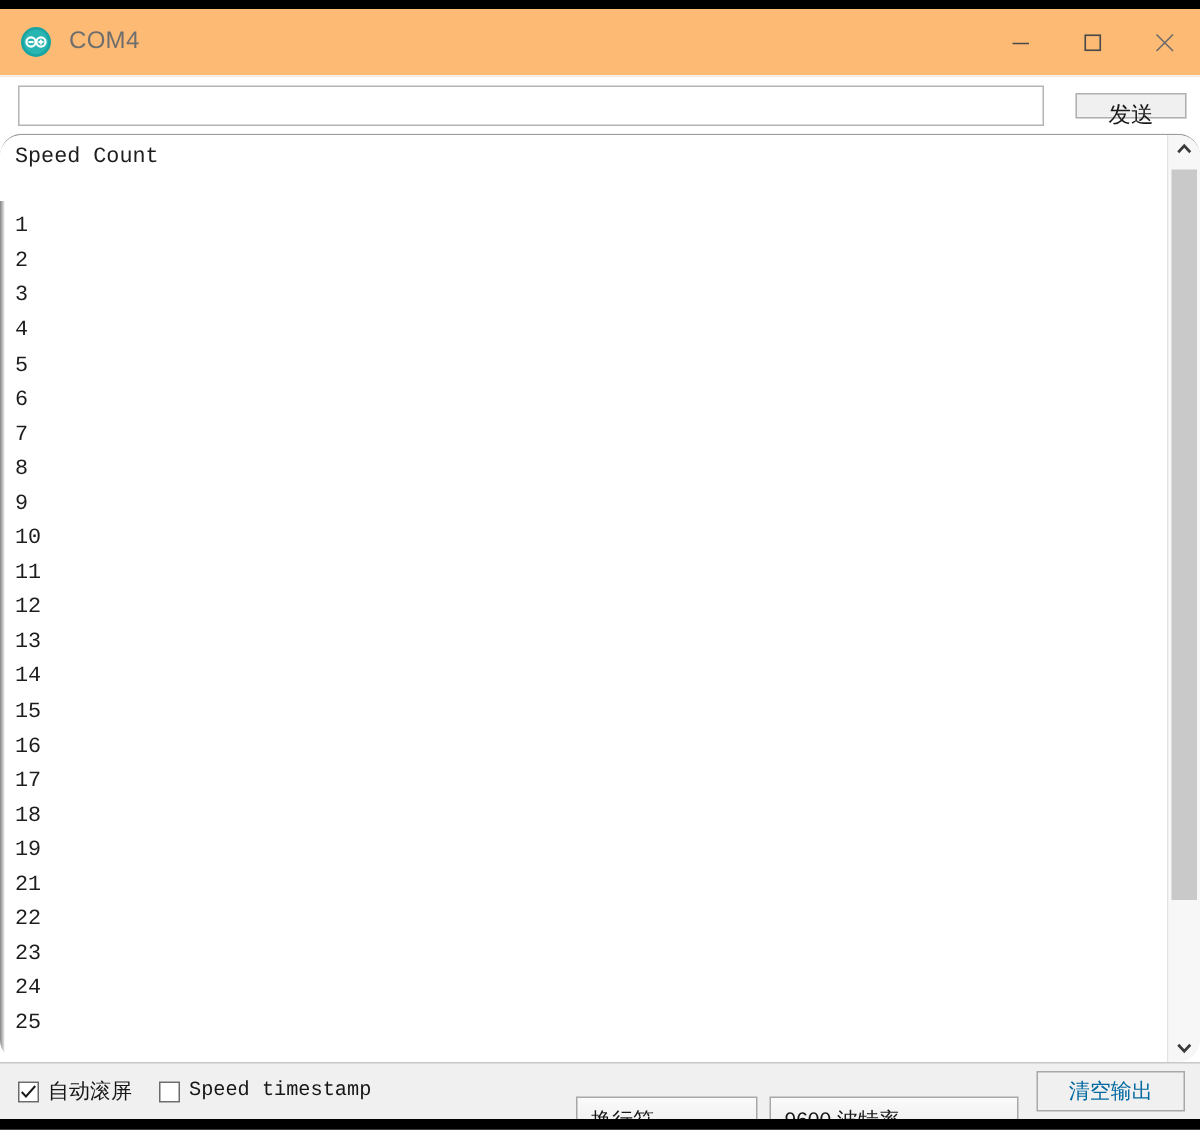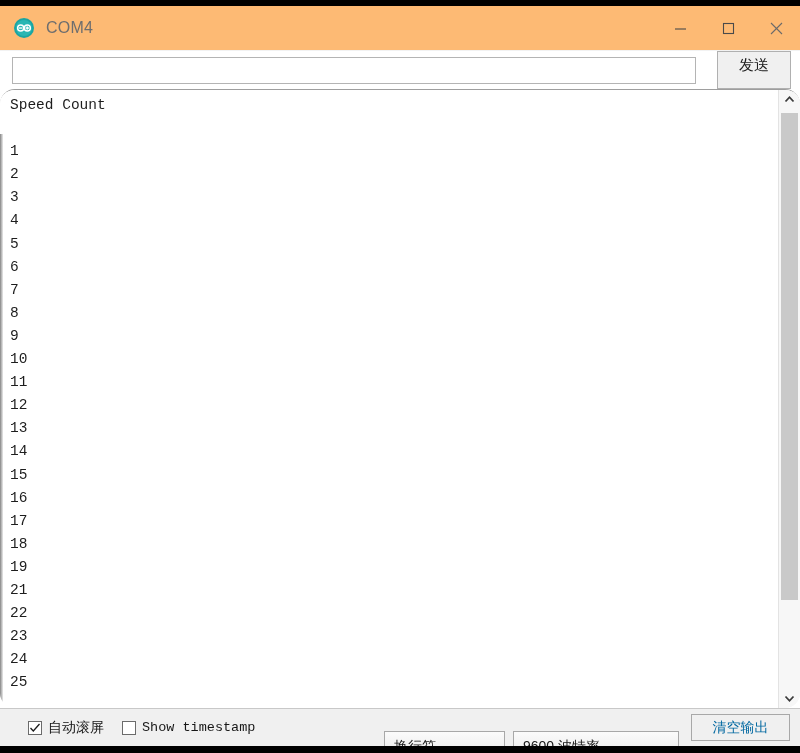--- a/index.html
+++ b/index.html
@@ -88,21 +88,21 @@
     background: #fff;
     outline: none;
     font-size: 13px;
     padding: 0 4px;
     font-family: "Liberation Sans", sans-serif;
     color: #222;
   }
   .send-btn {
     margin-left: 21px;
     width: 74px;
-    height: 38px;
+    height: 17px;
     box-sizing: border-box;
     border: 1px solid #b0b0b0;
     background: #f0f0f0;
     font-size: 15px;
     color: #1a1a1a;
     font-family: "DejaVu Sans", sans-serif;
     line-height: 27px;
     text-align: center;
     cursor: default;
   }
@@ -166,21 +166,21 @@
   }
 
   
   .statusbar {
     height: 38px;
     min-height: 38px;
     background: #f0f0f0;
     border-top: 1px solid #c8c8c8;
     display: flex;
     align-items: center;
-    padding: 0 8px 0 28px;
+    padding: 0 8px 0 12px;
     box-sizing: border-box;
   }
   .chk-group {
     display: flex;
     align-items: center;
     margin-right: 18px;
   }
   .chk-box {
     width: 14px;
     height: 14px;
@@ -348,21 +348,21 @@
       <span class="chk-box">
         <svg id="autoscroll-check" width="12" height="12" viewBox="0 0 12 12">
           <polyline points="1.5,6 4.3,9 10.5,2" fill="none" stroke="#1b1b1b" stroke-width="1.3"></polyline>
         </svg>
       </span>
       <span class="chk-label">自动滚屏</span>
     </div>
 
     <div class="chk-group">
       <span class="chk-box"></span>
-      <span class="chk-label mono">Show timestamp</span>
+      <span class="chk-label mono">Speed timestamp</span>
     </div>
 
     <div class="spacer"></div>
 
     <div class="select" id="newline-select">
       <span class="sel-val">换行符</span>
       <span class="chev">
         <svg width="12" height="8" viewBox="0 0 12 8">
             <polyline points="1,1.8 6,6.4 11,1.8" fill="none" stroke="#4c4c4c" stroke-width="1.3"></polyline>
           </svg>

